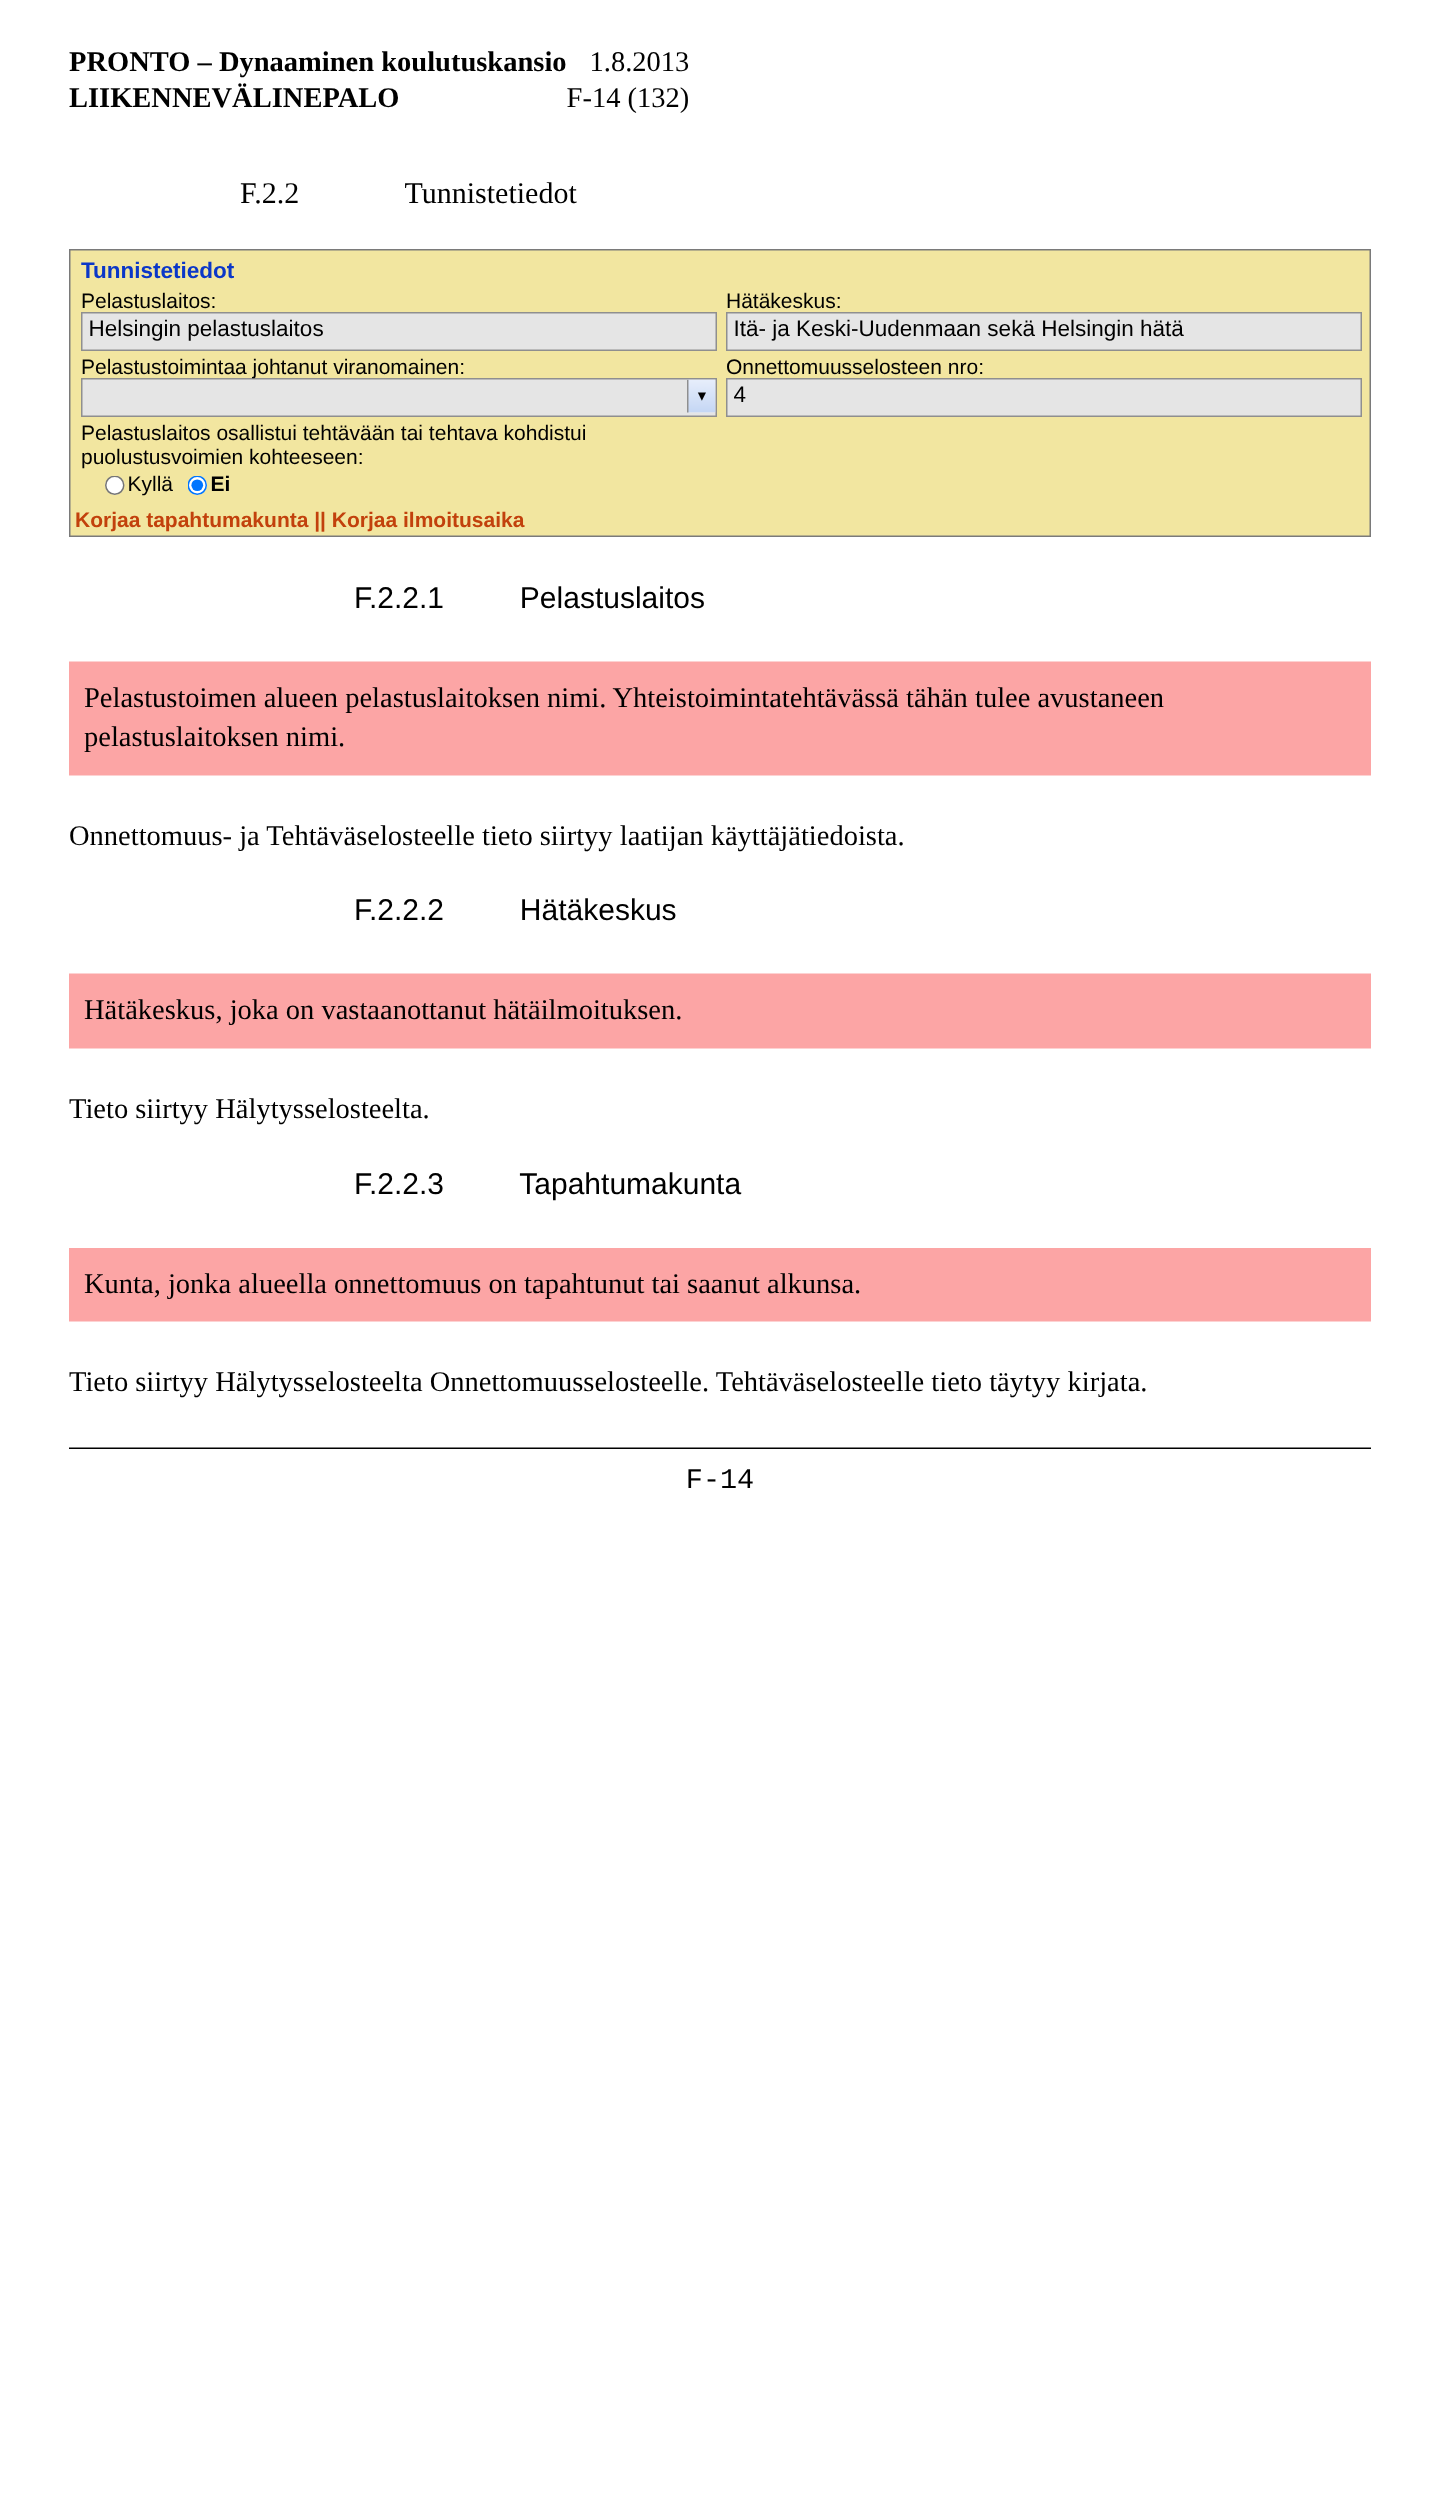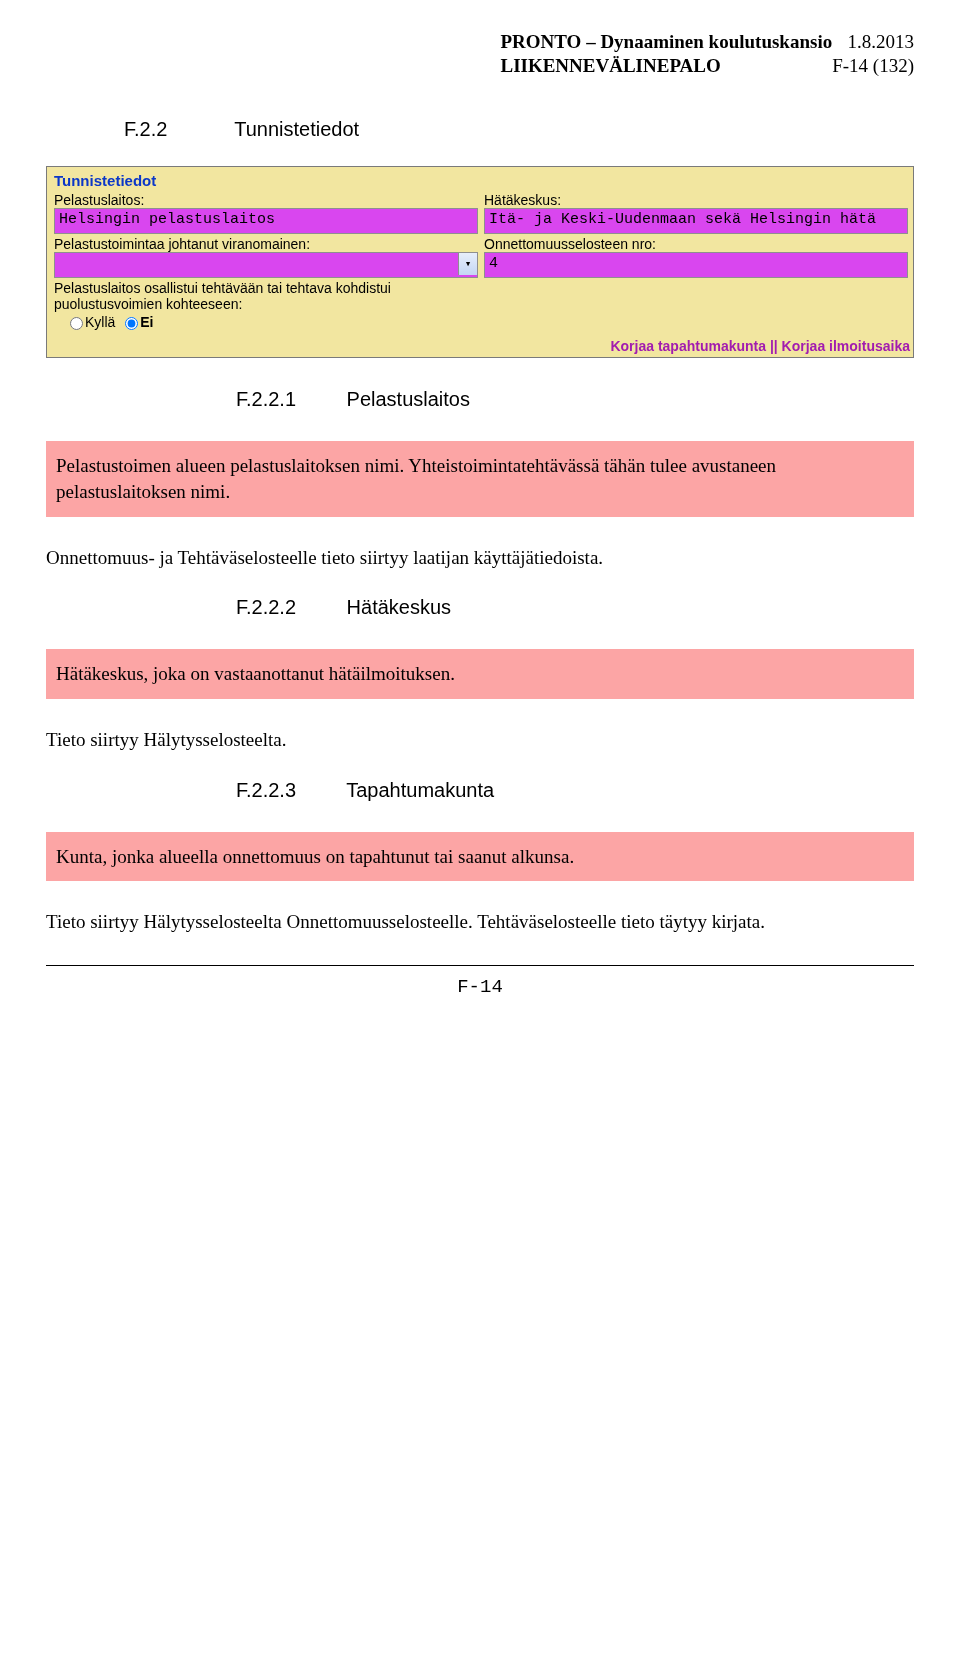--- a/index.html
+++ b/index.html
@@ -7,33 +7,32 @@
     font-size: 19px;
     color: #000;
     background: #fff;
     margin: 0;
     padding: 30px 46px;
     width: 960px;
     box-sizing: border-box;
   }
   .page-header {
     display: flex;
-    justify-content: flex-end;
+    justify-content: flex-start;
     line-height: 1.25;
     margin-bottom: 40px;
-    margin-left: 27px;
   }
   .page-header .left { text-align: left; }
   .page-header .right { text-align: right; }
   .bold { font-weight: bold; }
 
   .sec-heading {
-    font-family: Liberation Sans, sans-serif;
+    font-family: Liberation Serif, serif;
     font-size: 20px;
-    margin: 10px 0 25px 78px;
+    margin: 10px 0 25px 114px;
   }
   .sec-heading .num { display: inline-block; width: 105px; }
 
   .sub-heading {
     font-family: Arial, Helvetica, sans-serif;
     font-size: 20px;
     margin: 25px 0 30px 190px;
   }
   .sub-heading .num { display: inline-block; width: 105px; }
 
@@ -50,45 +49,45 @@
   .form-title {
     color: #0b37c8;
     font-weight: bold;
     font-size: 15px;
     padding: 2px 0 2px 4px;
   }
   .form-grid { width: 100%; border-collapse: collapse; }
   .form-grid td { vertical-align: top; padding: 1px 2px 1px 4px; }
   .input {
     display: block;
-    background: #d946ef;
+    background: #e5e5e5;
     border: 1px solid #8f8f8f;
     height: 22px;
-    font-family: Liberation Mono, monospace;
+    font-family: Liberation Sans, sans-serif;
     font-size: 15px;
     padding: 2px 4px 0 4px;
     white-space: nowrap;
     overflow: hidden;
   }
   .radio-row { font-size: 14px; padding: 2px 0 4px 10px; }
   .radio-row input { vertical-align: middle; margin: 0 2px 0 6px; }
   .select-arrow {
     float: right;
     width: 18px;
     height: 22px;
     background: linear-gradient(#e7eefb,#c4d6f4);
     border-left: 1px solid #8f8f8f;
     text-align: center;
     font-size: 11px;
     line-height: 22px;
     margin: -2px -4px 0 0;
   }
   .link-bar {
-    text-align: right;
-    color: #a21caf;
+    text-align: left;
+    color: #c2410c;
     font-weight: bold;
     font-size: 14px;
     padding-top: 3px;
   }
 
   .gray-box {
     background: #fca5a5;
     padding: 12px 10px;
     margin: 28px 0 28px 0;
     line-height: 1.35;

